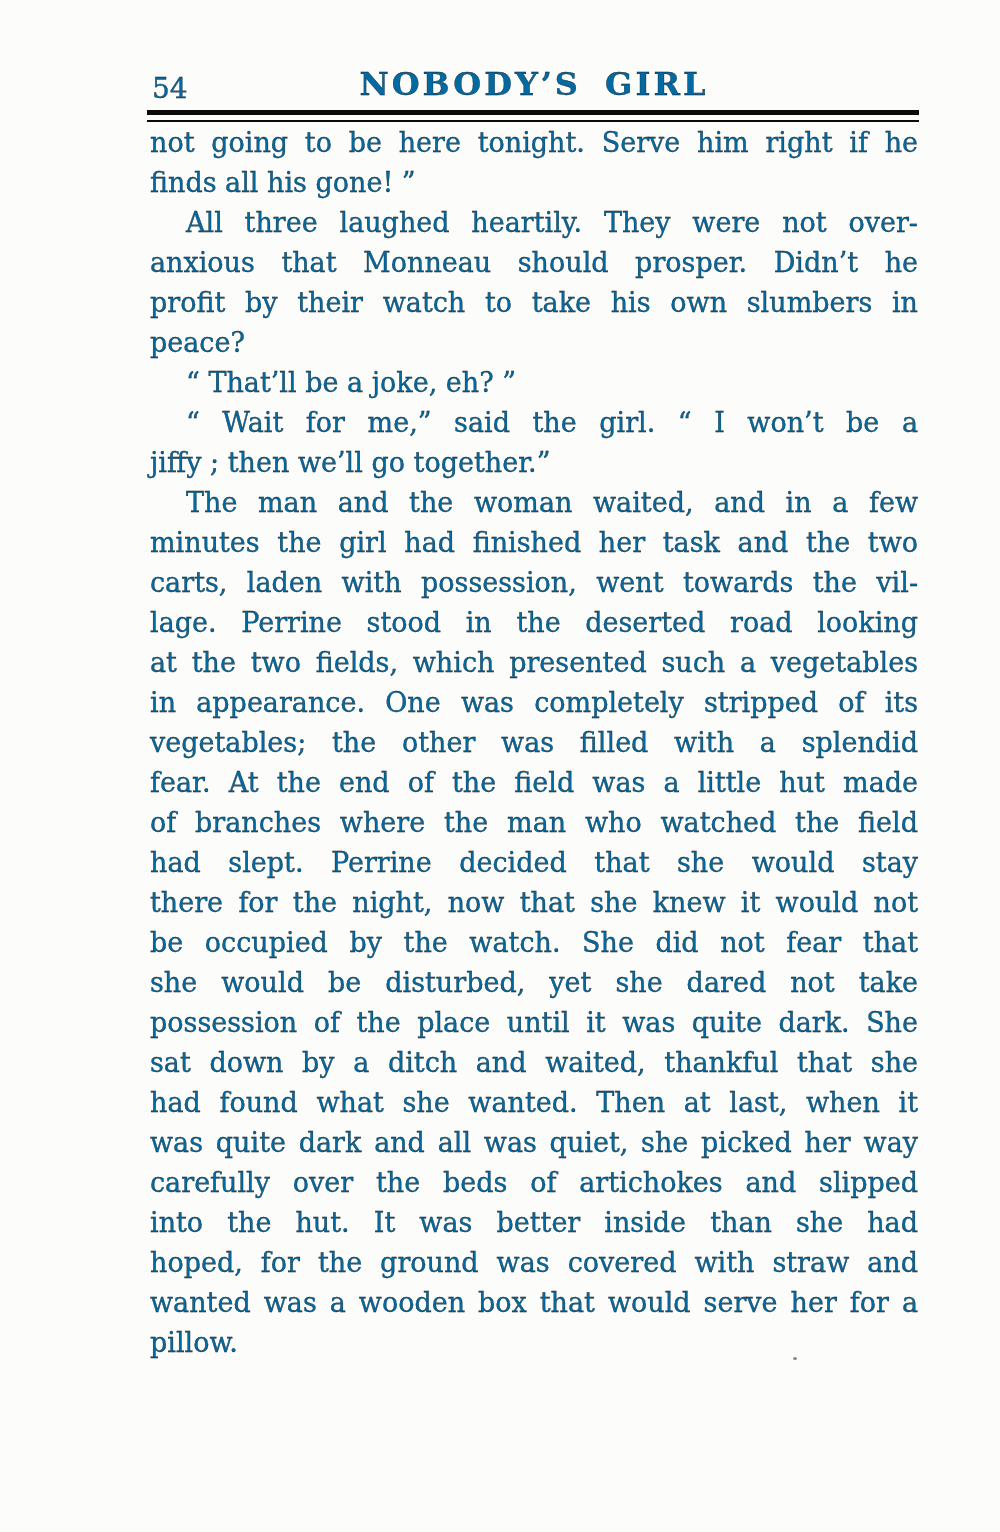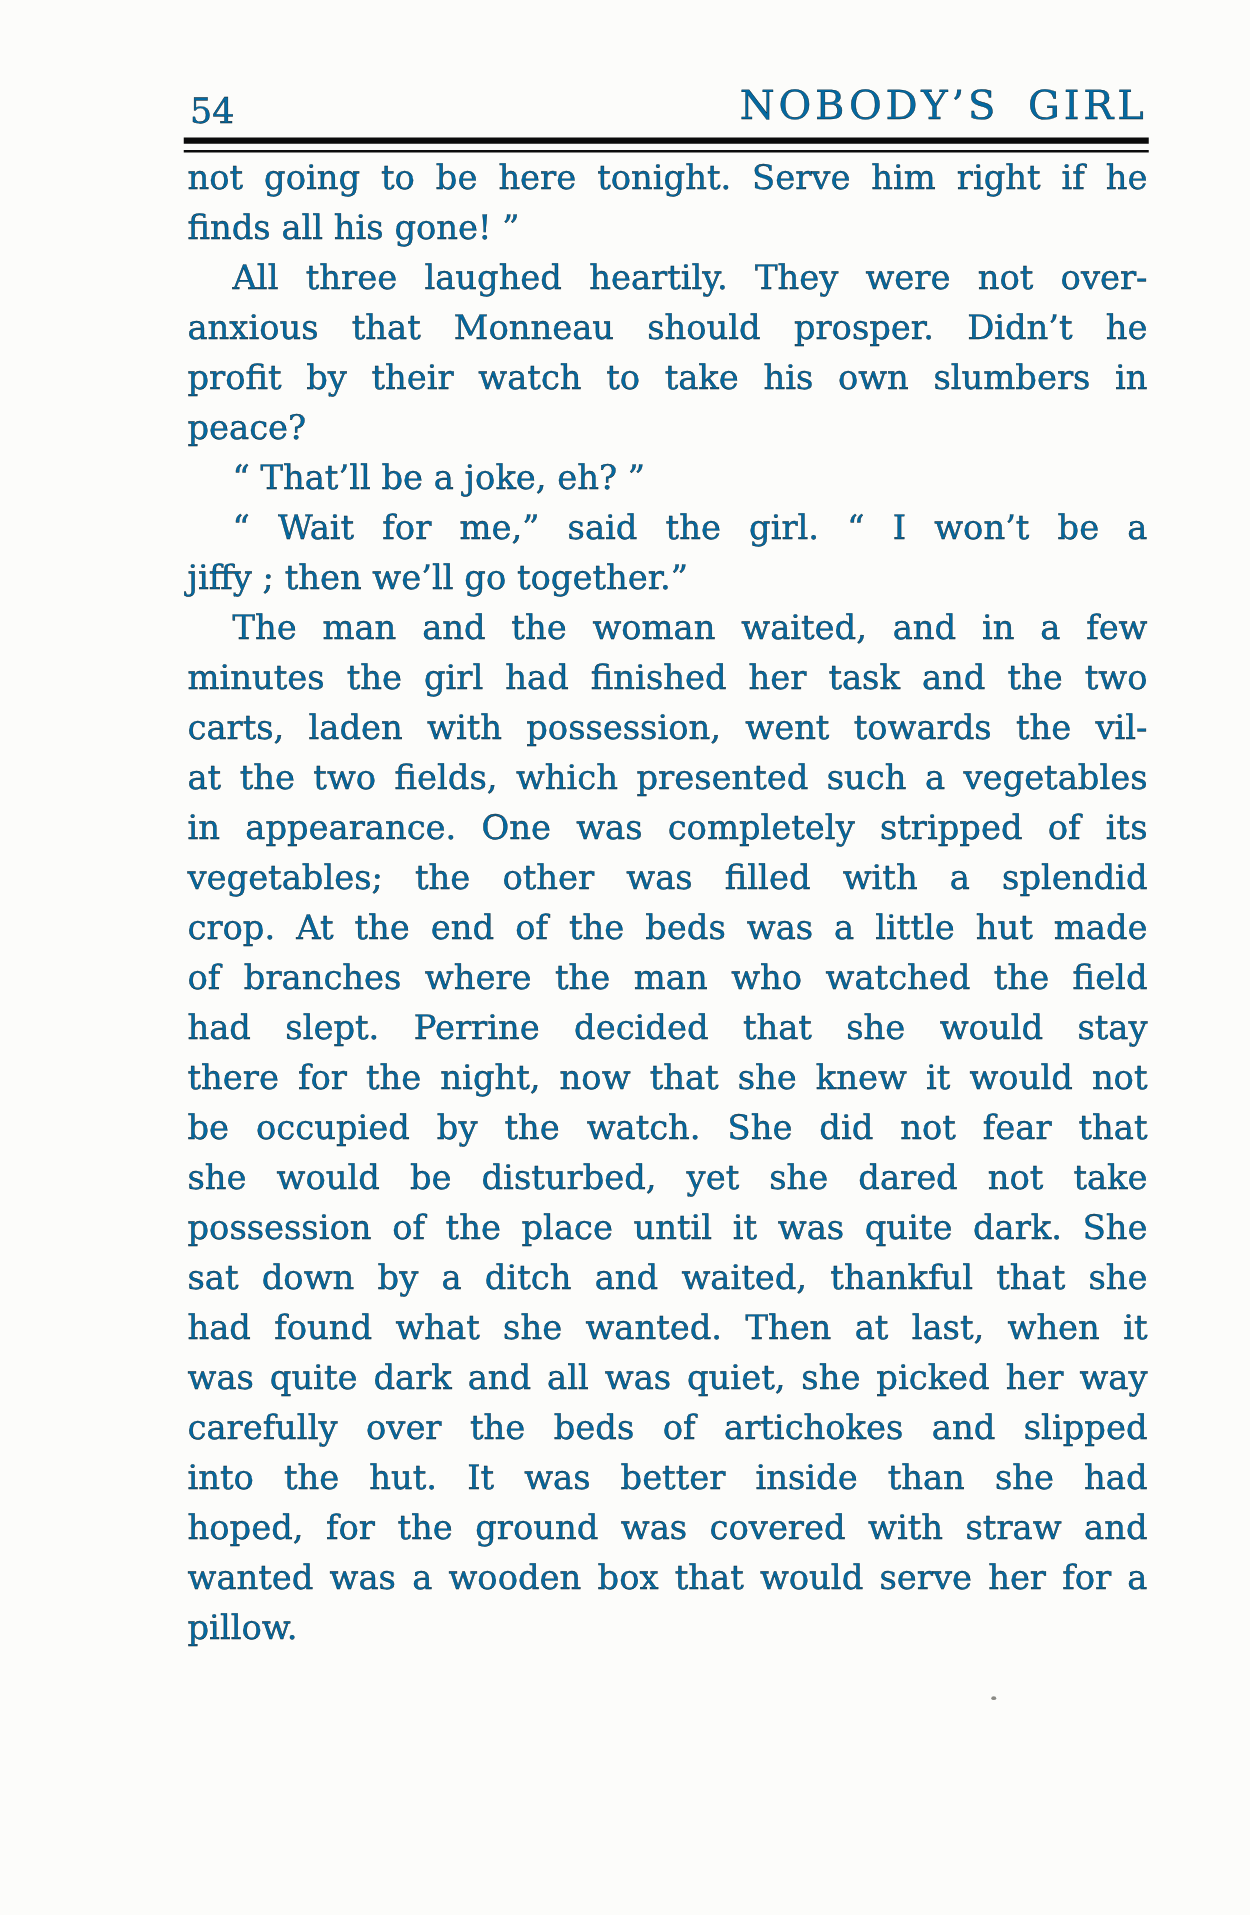--- a/index.html
+++ b/index.html
@@ -27,23 +27,23 @@
     height: 40px;
   }
   .page-num {
     position: absolute;
     left: 2px;
     bottom: 1px;
     font-size: 28px;
     line-height: 1;
   }
   .running-title {
-    text-align: right;
+    text-align: center;
     font-size: 32px;
-    font-weight: normal;
+    font-weight: bold;
     letter-spacing: 3px;
     word-spacing: 10px;
     line-height: 40px;
   }
   .double-rule {
     position: absolute;
     left: 147px;
     top: 110px;
     width: 772px;
     height: 5px;
@@ -107,24 +107,25 @@
         <div class="line last indented">“ That’ll be a joke, eh? ”</div>
       </div>
       <div class="paragraph">
         <div class="line indented">“ Wait for me,” said the girl.   “ I won’t be a</div>
         <div class="line last">jiffy ;  then we’ll go together.”</div>
       </div>
       <div class="paragraph">
         <div class="line indented">The man and the woman waited, and in a few</div>
         <div class="line">minutes the girl had finished her task and the two</div>
         <div class="line">carts, laden with possession, went towards the vil-</div>
+        <div class="line">lage.   Perrine stood in the deserted road looking</div>
         <div class="line">at the two fields, which presented such a vegetables</div>
         <div class="line">in appearance.   One was completely stripped of its</div>
         <div class="line">vegetables;  the other was filled with a splendid</div>
-        <div class="line">crop.   At the end of the beds was a little hut made</div>
+        <div class="line">fear.   At the end of the field was a little hut made</div>
         <div class="line">of branches where the man who watched the field</div>
         <div class="line">had slept.   Perrine decided that she would stay</div>
         <div class="line">there for the night, now that she knew it would not</div>
         <div class="line">be occupied by the watch.   She did not fear that</div>
         <div class="line">she would be disturbed, yet she dared not take</div>
         <div class="line">possession of the place until it was quite dark.   She</div>
         <div class="line">sat down by a ditch and waited, thankful that she</div>
         <div class="line">had found what she wanted.   Then at last, when it</div>
         <div class="line">was quite dark and all was quiet, she picked her way</div>
         <div class="line">carefully over the beds of artichokes and slipped</div>

